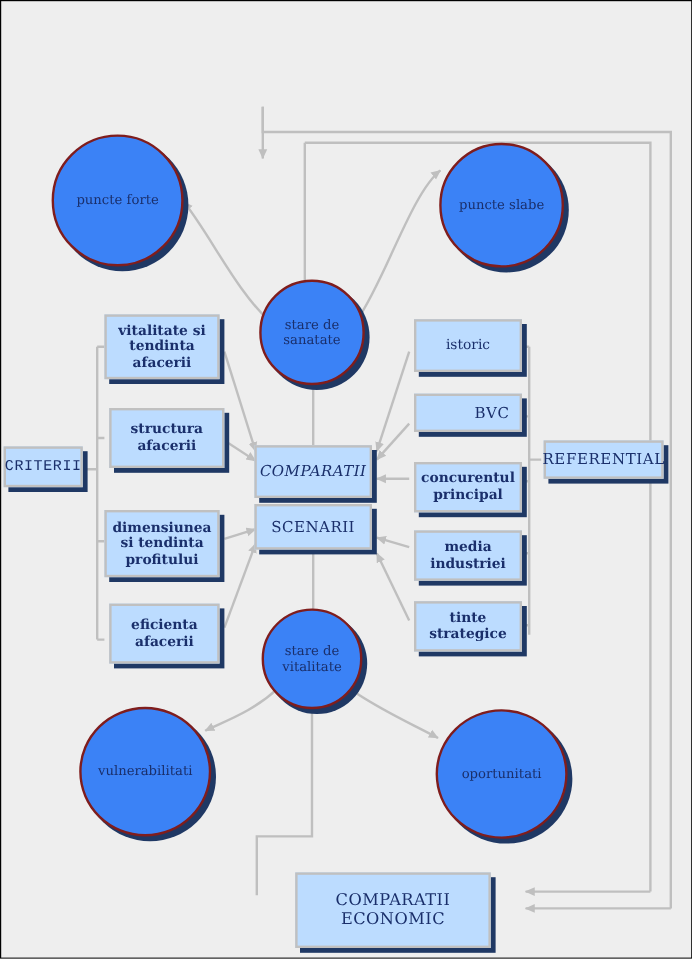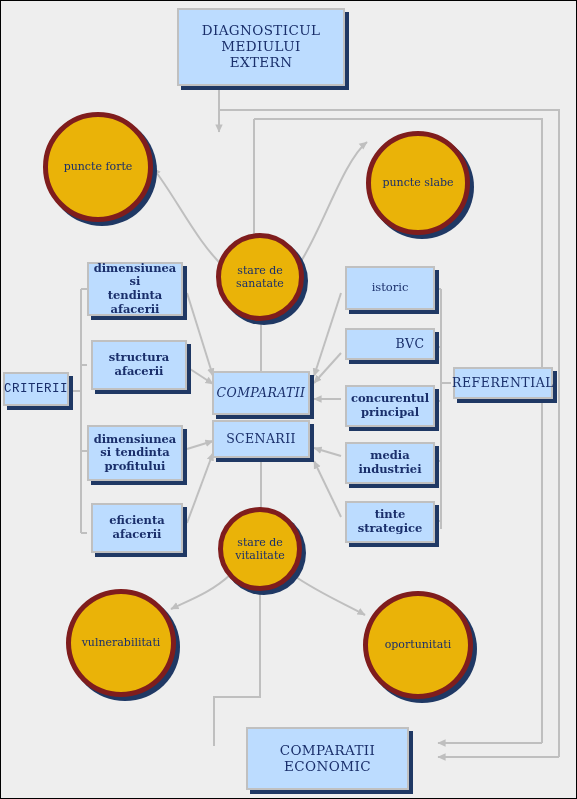--- a/index.html
+++ b/index.html
@@ -4,21 +4,21 @@
 <style>
   html,body{margin:0;padding:0;background:#ffffff;}
   body{font-family:"DejaVu Serif", serif;}
   #stage{position:relative;width:577px;height:799px;background:#eeeeee;border:1px solid #000000;box-sizing:border-box;overflow:hidden;}
   svg.wires{position:absolute;left:0;top:0;width:577px;height:799px;pointer-events:none;}
 
   .node{position:absolute;box-sizing:border-box;display:flex;align-items:center;justify-content:center;text-align:center;color:#1a2f6b;}
   .box{background:#bcdcff;border:2px solid #c0c0c0;
        box-shadow:4px 4px 0 0 #1f3864;}
   .box .t{line-height:1.18;padding:0 3px;}
-  .circ{background:#eab308;border:5px solid #7f1d1d;border-radius:50%;
+  .circ{background:#3b82f6;border:2px solid #7f1d1d;border-radius:50%;
         box-shadow:4px 4px 0 0 #1f3864;}
   .circ .t{line-height:1.2;}
 
   .f-title{font-size:13.5px;letter-spacing:.4px;}
   .f-cap{font-size:12.5px;letter-spacing:.5px;}
   .f-mid{font-size:12.5px;letter-spacing:.4px;}
   .f-sm{font-size:11.5px;font-weight:bold;}
   .f-sm2{font-size:11.5px;}
   .f-cir{font-size:11px;}
   .f-cirb{font-size:11px;}
@@ -80,50 +80,43 @@
       <path d="M434,520 L440,520"></path>
 
       <path d="M230,573 C210,592 186,600 170,608" marker-end="url(#ah)"></path>
       <path d="M292,574 C318,592 344,603 364,614" marker-end="url(#ah)"></path>
 
       <path d="M259,585 L259,696 L213,696 L213,745"></path>
 
     </g>
   </svg>
 
-  <div class="node box f-title" style="left:176px;top:7px;width:168px;height:78px;">
-    <div class="t">
-      <div>DIAGNOSTICUL</div>
-      <div>MEDIULUI</div>
-      <div>EXTERN</div>
-    </div>
-  </div>
 
   <div class="node circ f-cir" style="left:42px;top:111px;width:110px;height:110px;">
     <div class="t">puncte forte</div>
   </div>
 
-  <div class="node circ f-cir" style="left:365px;top:118px;width:104px;height:104px;margin-top:12px;">
+  <div class="node circ f-cir" style="left:365px;top:118px;width:104px;height:104px;">
     <div class="t">puncte slabe</div>
   </div>
 
   <div class="node circ f-cir" style="left:215px;top:232px;width:88px;height:88px;">
     <div class="t">
       <div>stare de</div>
       <div>sanatate</div>
     </div>
   </div>
 
   <div class="node box f-cap" style="left:2px;top:371px;width:66px;height:34px;font-family:Liberation Mono, monospace;">
     <div class="t">CRITERII</div>
   </div>
 
   <div class="node box f-sm" style="left:86px;top:261px;width:96px;height:54px;">
     <div class="t">
-      <div>dimensiunea si</div>
+      <div>vitalitate si</div>
       <div>tendinta</div>
       <div>afacerii</div>
     </div>
   </div>
 
   <div class="node box f-sm" style="left:90px;top:339px;width:96px;height:50px;">
     <div class="t">
       <div>structura</div>
       <div>afacerii</div>
     </div>

